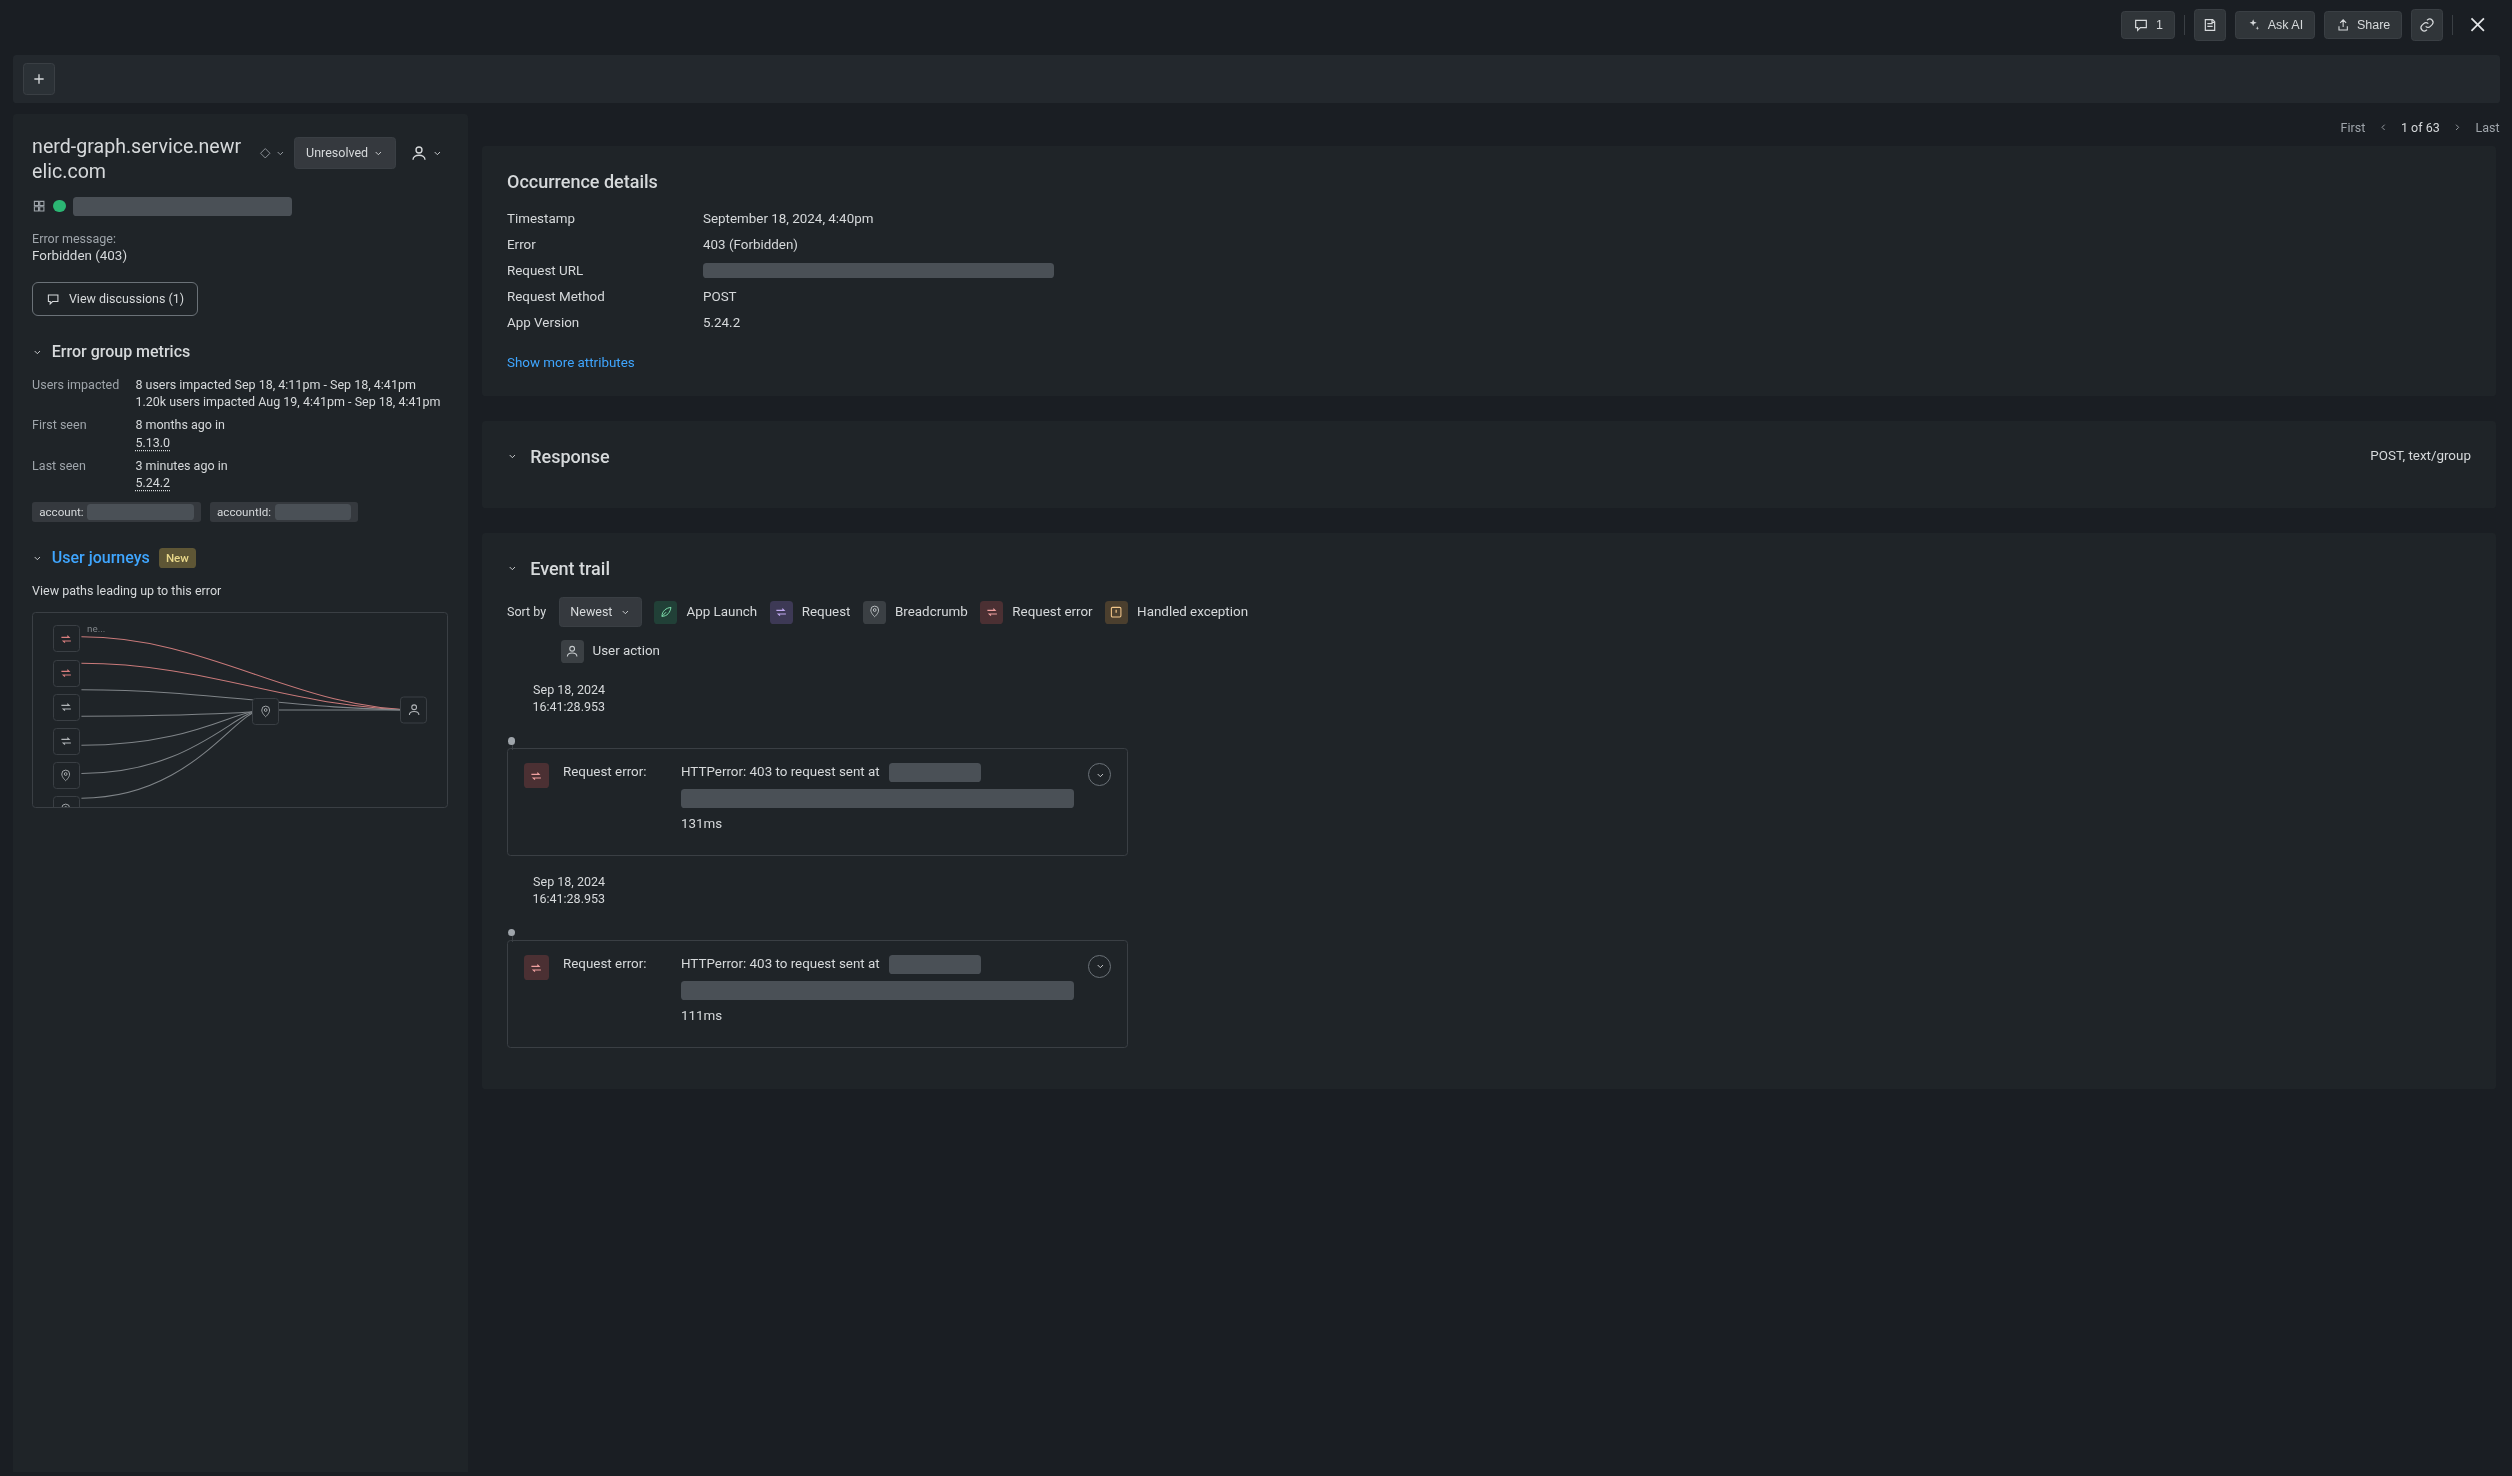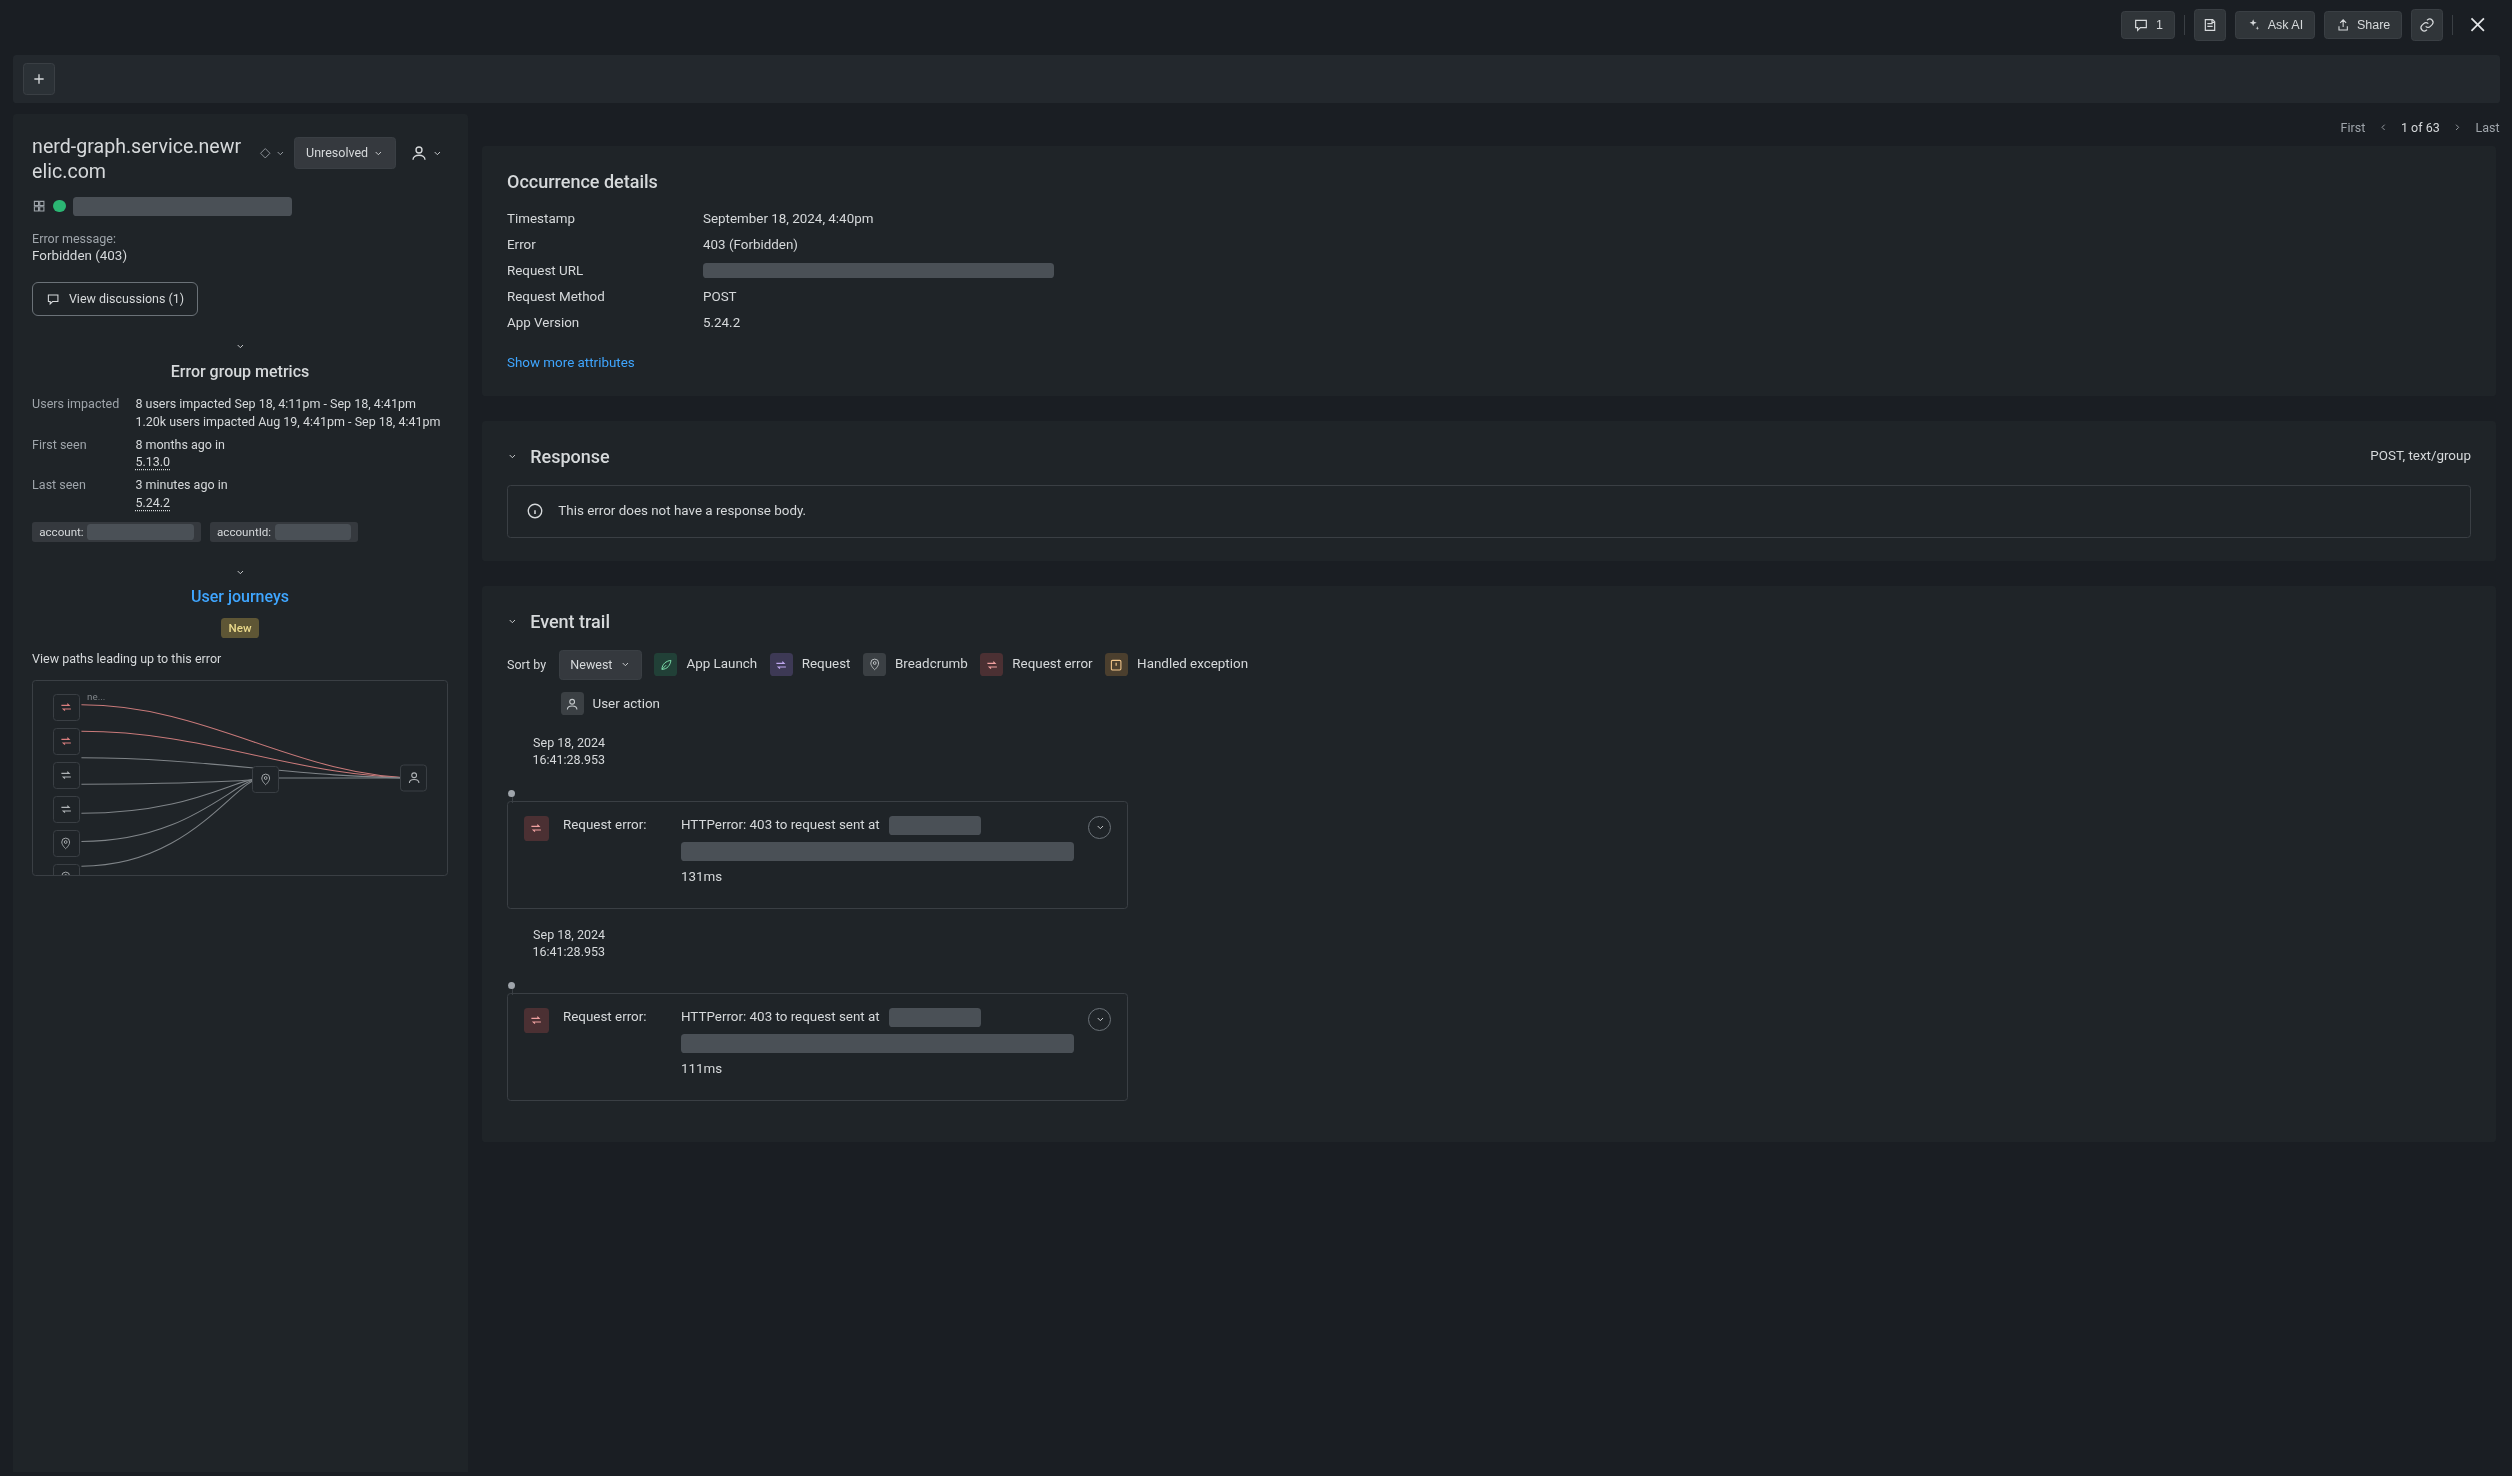--- a/index.html
+++ b/index.html
@@ -72,21 +72,21 @@
   .diamond{color:var(--muted);display:inline-flex;align-items:center;gap:3.6px;}
   .status-pill{background:var(--chipbg2);border:0.9px solid var(--border);border-radius:3.6px;padding:6.2px 10.7px;display:inline-flex;align-items:center;gap:5.4px;font-size:12.5px;}
   .user-drop{display:inline-flex;align-items:center;gap:3.6px;padding:0 5.4px;}
 
   .app-row{display:flex;align-items:center;gap:7.1px;margin-top:12.5px;}
   .app-dot{width:12.5px;height:12.5px;border-radius:50%;background:var(--green);}
   .blurred{background:var(--blur);color:transparent;border-radius:3.6px;filter:blur(0.4px);user-select:none;}
   .sm-muted{color:var(--muted);font-size:12.5px;margin-top:14.3px;}
   .sub{font-size:13.4px;}
   .outline-btn{display:inline-flex;align-items:center;gap:9px;border:0.9px solid #6b7278;border-radius:6px;padding:7.1px 12.5px;font-size:12.5px;margin-top:16px;cursor:pointer;}
-  .section-hdr{display:flex;align-items:center;gap:9px;margin:25px 0 12.5px;font-size:16px;font-weight:500;flex-direction:column;}
+  .section-hdr{display:flex;align-items:center;gap:9px;margin:25px 0 12.5px;font-size:16px;font-weight:500;}
   .kv{display:flex;gap:14.3px;margin:5.4px 0;font-size:12.5px;}
   .kv .k{width:89px;color:var(--muted);}
   .kv .v{flex:1;}
   .uline{text-decoration:underline dotted;text-underline-offset:2.7px;}
   .tag{background:var(--chipbg2);padding:1.8px 7.1px;border-radius:2.7px;font-size:11.6px;display:inline-flex;align-items:center;gap:3.6px;margin-right:5.4px;}
   .badge-new{background:var(--yellowchip);color:var(--yellowtxt);font-size:11.6px;border-radius:3.6px;padding:1.8px 7.1px;}
   .link{color:var(--accent);}
 
   .journey-box{border:0.9px solid var(--border);border-radius:3.6px;margin-top:12.5px;height:196px;position:relative;overflow:hidden;background:var(--panel);}
   .jn-icon{width:27px;height:27px;border:0.9px solid var(--border);border-radius:3.6px;background:var(--panel);display:flex;align-items:center;justify-content:center;}
@@ -485,28 +485,20 @@
         <div class="collapser" style="margin:0">
           <span>
               <svg class="chev" viewBox="0 0 12 12" width="10.7" height="10.7">
                 <use href="#i-chev-d"></use>
               </svg>
             </span>
           <span>Response</span>
         </div>
         <span class="resp-meta">POST, text/group</span>
       </div>
-      <div class="info-banner">
-        <span>
-            <svg width="18" height="18" viewBox="0 0 20 20">
-              <use href="#i-info"></use>
-            </svg>
-          </span>
-        <span>This error does not have a response body.</span>
-      </div>
     </div>
 
     <div class="card">
       <div class="collapser">
         <span>
             <svg class="chev" viewBox="0 0 12 12" width="10.7" height="10.7">
               <use href="#i-chev-d"></use>
             </svg>
           </span>
         <span>Event trail</span>

